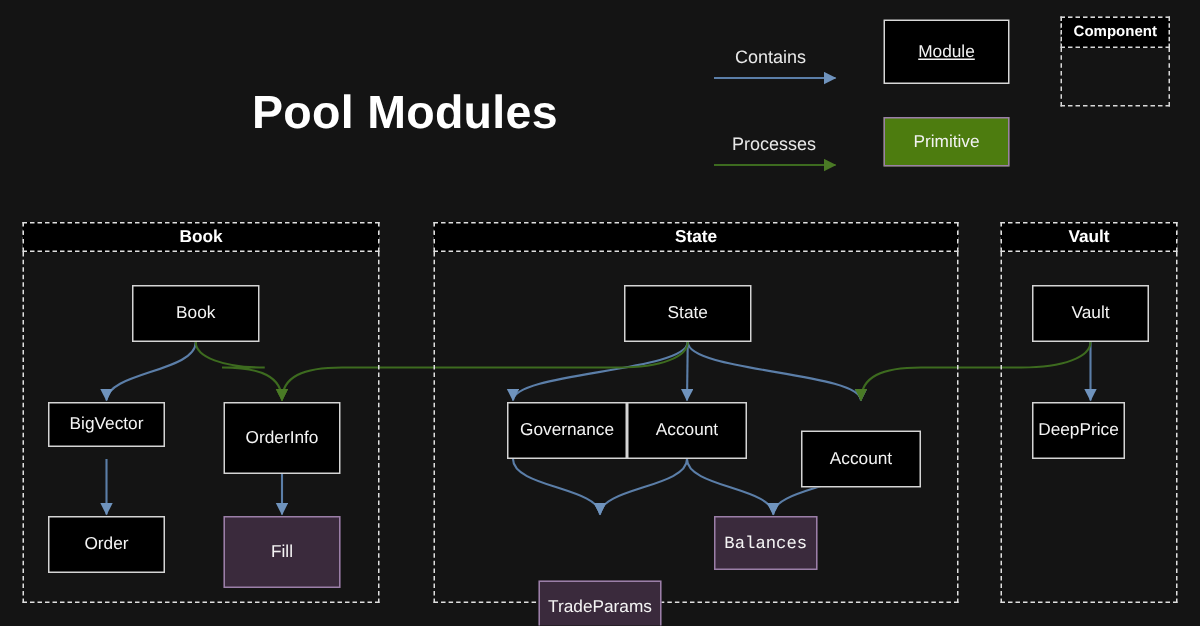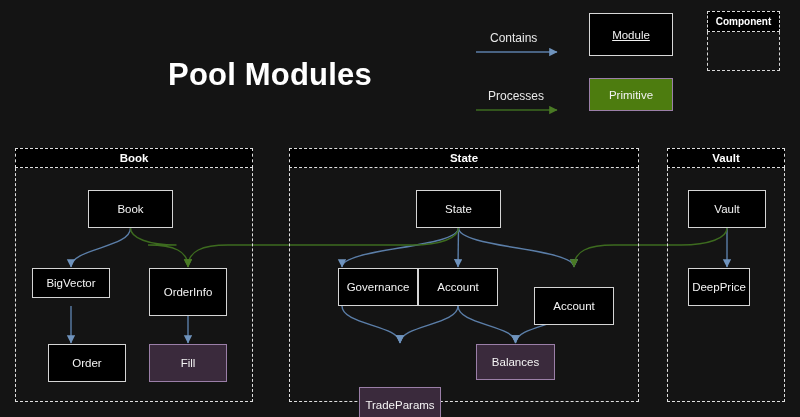--- a/index.html
+++ b/index.html
@@ -138,25 +138,25 @@
       <div class="group-head" style="left: 15px; top: 148px; width: 238px; height: 20px;">Book</div>
       <div class="group" style="left: 289px; top: 148px; width: 350px; height: 254px;"></div>
       <div class="group-head" style="left: 289px; top: 148px; width: 350px; height: 20px;">State</div>
       <div class="group" style="left: 667px; top: 148px; width: 118px; height: 254px;"></div>
       <div class="group-head" style="left: 667px; top: 148px; width: 118px; height: 20px;">Vault</div>
     </div>
   <div id="nodes-layer">
       <div class="node module" style="left: 88px; top: 190px; width: 85px; height: 38px;">Book</div>
       <div class="node module" style="left: 32px; top: 268px; width: 78px; height: 30px;">BigVector</div>
       <div class="node module" style="left: 149px; top: 268px; width: 78px; height: 48px;">OrderInfo</div>
-      <div class="node module" style="left: 32px; top: 344px; width: 78px; height: 38px; margin-left: 16px;">Order</div>
-      <div class="node primitive" style="left: 149px; top: 344px; width: 78px; height: 38px; text-align: right;">Fill</div>
+      <div class="node module" style="left: 32px; top: 344px; width: 78px; height: 38px;">Order</div>
+      <div class="node primitive" style="left: 149px; top: 344px; width: 78px; height: 48px; text-align: right;">Fill</div>
       <div class="node module" style="left: 416px; top: 190px; width: 85px; height: 38px;">State</div>
       <div class="node module" style="left: 302px; top: 268px; width: 80px; height: 38px; margin-left: 36px;">Governance</div>
       <div class="node module" style="left: 418px; top: 268px; width: 80px; height: 38px;">Account</div>
       <div class="node module" style="left: 534px; top: 268px; width: 80px; height: 38px; margin-top: 19px;">Account</div>
       <div class="node primitive" style="left: 359px; top: 344px; width: 82px; height: 36px; margin-top: 43px;">TradeParams</div>
-      <div class="node primitive" style="left: 476px; top: 344px; width: 79px; height: 36px;">Balances</div>
+      <div class="node primitive" style="left: 476px; top: 344px; width: 69px; height: 36px; font-family: Liberation Mono, monospace;">Balances</div>
       <div class="node module" style="left: 688px; top: 190px; width: 78px; height: 38px;">Vault</div>
       <div class="node module" style="left: 688px; top: 268px; width: 62px; height: 38px;">DeepPrice</div>
     </div>
 
 </div>
 
 </body></html>

